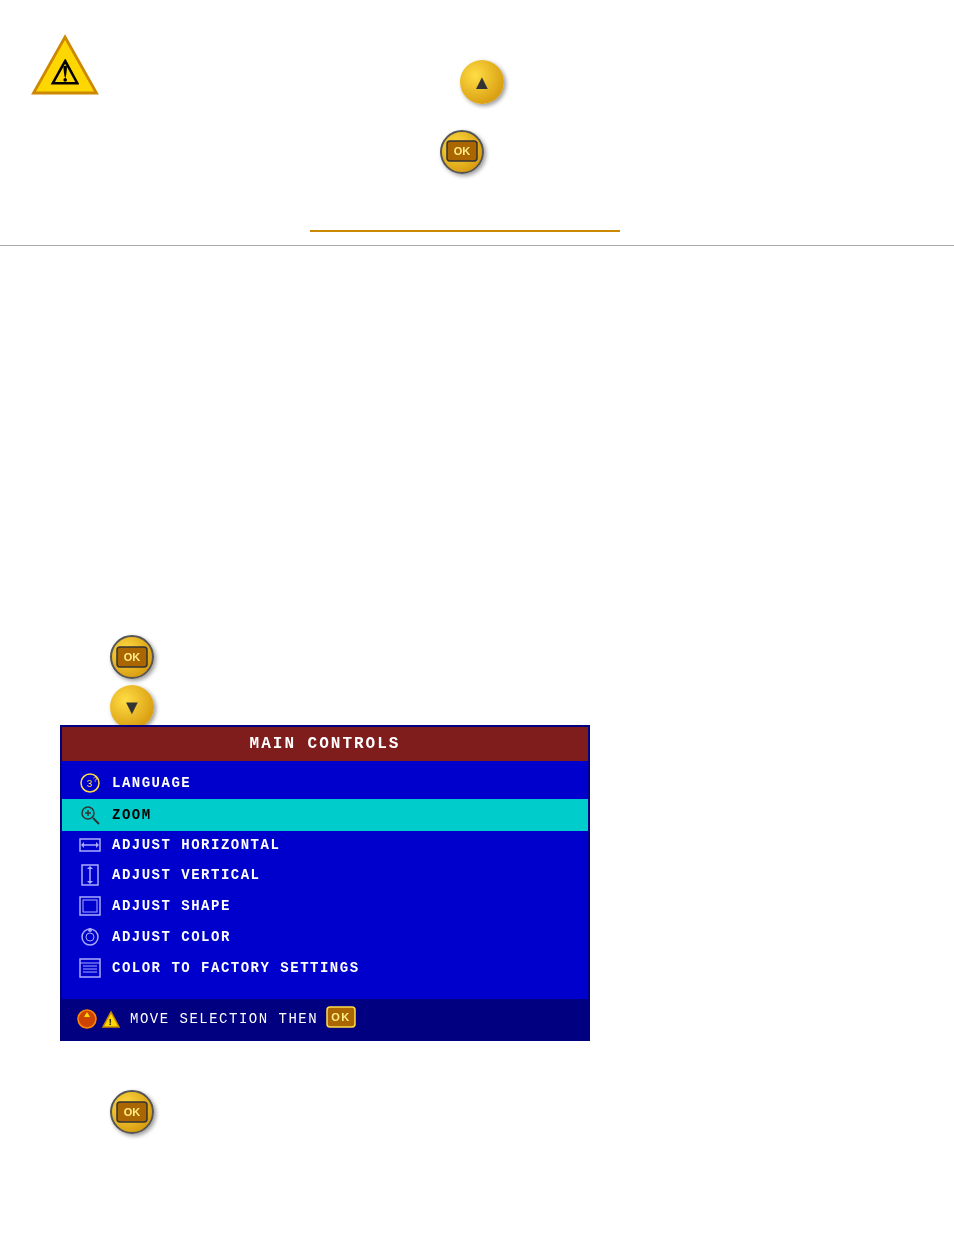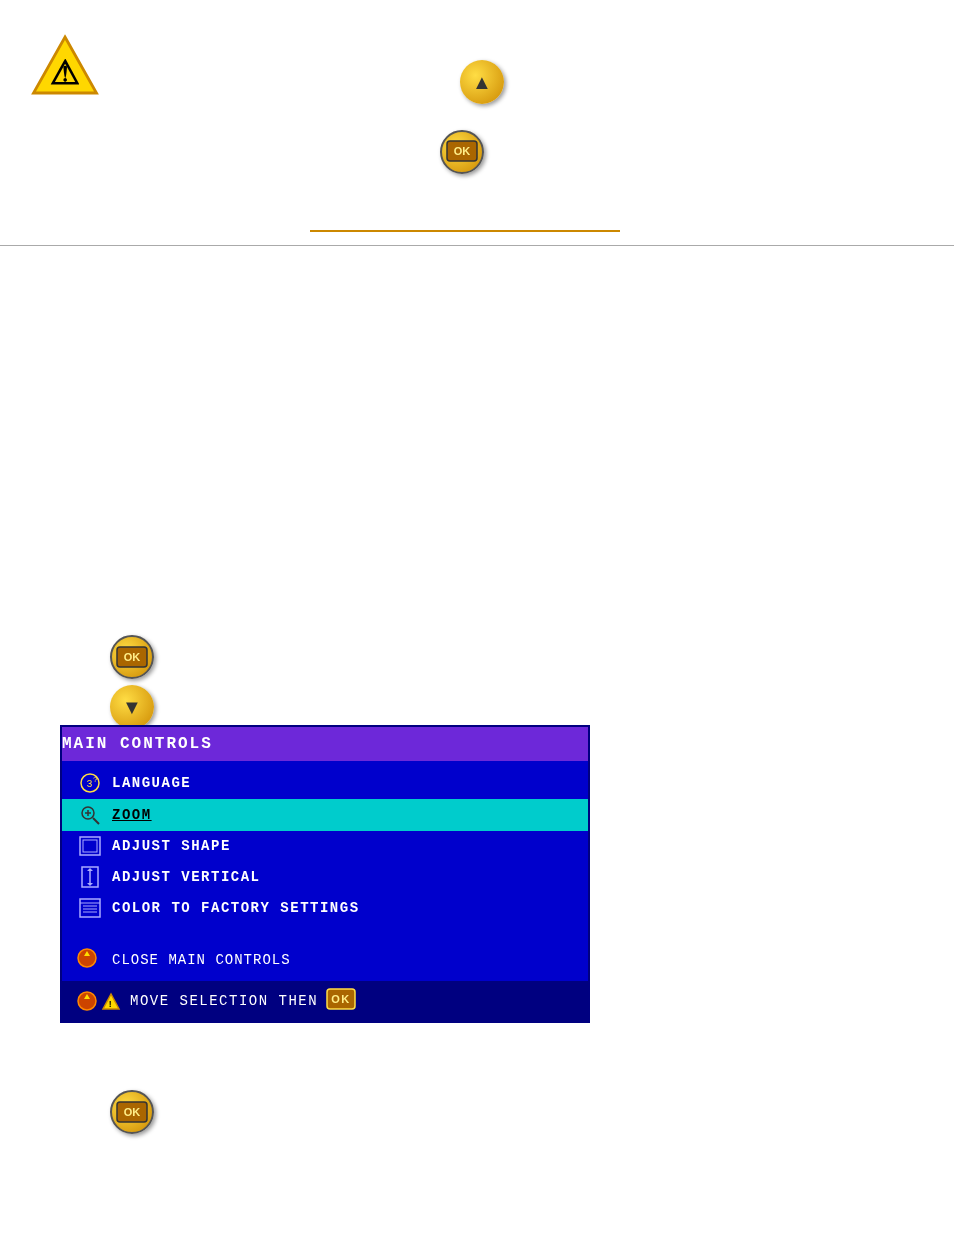--- a/index.html
+++ b/index.html
@@ -86,23 +86,23 @@
       position: absolute;
       top: 170px;
       left: 60px;
       width: 530px;
       background: #0000cc;
       border: 2px solid #000080;
       font-family: 'Courier New', monospace;
     }
 
     .osd-title {
-      background: #6d28d9;
+      background: #7f1d1d;
       color: #ffffff;
-      text-align: left;
+      text-align: center;
       padding: 8px 0;
       font-size: 16px;
       font-weight: bold;
       letter-spacing: 2px;
     }
 
     .osd-items {
       padding: 6px 0;
     }
 
@@ -112,21 +112,20 @@
       padding: 5px 14px;
       color: #ffffff;
       font-size: 14px;
       letter-spacing: 1px;
       cursor: pointer;
     }
 
     .osd-item.selected {
       background: #00cccc;
       color: #000000;
-      text-decoration: underline;
     }
 
     .osd-item .item-icon {
       width: 28px;
       min-width: 28px;
       margin-right: 8px;
       display: inline-flex;
       align-items: center;
       justify-content: center;
       font-size: 15px;
@@ -310,71 +309,83 @@
           <svg width="22" height="22" viewBox="0 0 22 22" xmlns="http://www.w3.org/2000/svg">
             <circle cx="9" cy="9" r="6" fill="none" stroke="#333" stroke-width="1.5"></circle>
             <line x1="14" y1="14" x2="20" y2="20" stroke="#333" stroke-width="2"></line>
             <line x1="6" y1="9" x2="12" y2="9" stroke="#333" stroke-width="1.5"></line>
             <line x1="9" y1="6" x2="9" y2="12" stroke="#333" stroke-width="1.5"></line>
           </svg>
         </span>
         <span class="item-label">ZOOM</span>
       </div>
 
-
-      <div class="osd-item">
-        <span class="item-icon icon-shape">
-          <svg width="22" height="20" viewBox="0 0 22 20" xmlns="http://www.w3.org/2000/svg">
-            <rect x="1" y="1" width="20" height="18" fill="none" stroke="#aaaaff" stroke-width="1.5"></rect>
-            <rect x="4" y="4" width="14" height="12" fill="none" stroke="#aaaaff" stroke-width="1"></rect>
-          </svg>
-        </span>
-        <span class="item-label">ADJUST  SHAPE</span>
+      <div class="osd-item">
+        <span class="item-icon icon-horiz">
+          <svg width="22" height="18" viewBox="0 0 22 18" xmlns="http://www.w3.org/2000/svg">
+            <rect x="1" y="3" width="20" height="12" fill="none" stroke="#aaaaff" stroke-width="1.5"></rect>
+            <line x1="4" y1="9" x2="18" y2="9" stroke="#aaaaff" stroke-width="1.5"></line>
+            <polygon points="2,9 5,6 5,12" fill="#aaaaff"></polygon>
+            <polygon points="20,9 17,6 17,12" fill="#aaaaff"></polygon>
+          </svg>
+        </span>
+        <span class="item-label">ADJUST  HORIZONTAL</span>
       </div>
 
       <div class="osd-item">
         <span class="item-icon icon-vert">
           <svg width="20" height="22" viewBox="0 0 20 22" xmlns="http://www.w3.org/2000/svg">
             <rect x="2" y="1" width="16" height="20" fill="none" stroke="#aaaaff" stroke-width="1.5"></rect>
             <line x1="10" y1="4" x2="10" y2="18" stroke="#aaaaff" stroke-width="1.5"></line>
             <polygon points="10,2 7,5 13,5" fill="#aaaaff"></polygon>
             <polygon points="10,20 7,17 13,17" fill="#aaaaff"></polygon>
           </svg>
         </span>
         <span class="item-label">ADJUST  VERTICAL</span>
       </div>
 
+      <div class="osd-item">
+        <span class="item-icon icon-shape">
+          <svg width="22" height="20" viewBox="0 0 22 20" xmlns="http://www.w3.org/2000/svg">
+            <rect x="1" y="1" width="20" height="18" fill="none" stroke="#aaaaff" stroke-width="1.5"></rect>
+            <rect x="4" y="4" width="14" height="12" fill="none" stroke="#aaaaff" stroke-width="1"></rect>
+          </svg>
+        </span>
+        <span class="item-label">ADJUST  SHAPE</span>
+      </div>
+
+      <div class="osd-item">
+        <span class="item-icon icon-color">
+          <svg width="22" height="22" viewBox="0 0 22 22" xmlns="http://www.w3.org/2000/svg">
+            <circle cx="11" cy="11" r="8" fill="none" stroke="#aaaaff" stroke-width="1.5"></circle>
+            <circle cx="11" cy="11" r="4" fill="none" stroke="#aaaaff" stroke-width="1"></circle>
+            <circle cx="11" cy="4" r="2" fill="#aaaaff"></circle>
+          </svg>
+        </span>
+        <span class="item-label">ADJUST  COLOR</span>
+      </div>
 
       <div class="osd-item">
         <span class="item-icon icon-reset">
           <svg width="22" height="20" viewBox="0 0 22 20" xmlns="http://www.w3.org/2000/svg">
             <rect x="1" y="1" width="20" height="18" fill="none" stroke="#aaaaff" stroke-width="1.5"></rect>
             <line x1="1" y1="5" x2="21" y2="5" stroke="#aaaaff" stroke-width="1"></line>
             <line x1="4" y1="8" x2="18" y2="8" stroke="#aaaaff" stroke-width="1"></line>
             <line x1="4" y1="11" x2="18" y2="11" stroke="#aaaaff" stroke-width="1"></line>
             <line x1="4" y1="14" x2="18" y2="14" stroke="#aaaaff" stroke-width="1"></line>
           </svg>
         </span>
         <span class="item-label">COLOR  TO  FACTORY  SETTINGS</span>
       </div>
 
 
     </div>
 
     <div class="osd-spacer"></div>
 
-    <div class="osd-close">
-      <span class="item-icon icon-close">
-        <svg width="22" height="22" viewBox="0 0 22 22" xmlns="http://www.w3.org/2000/svg">
-          <circle cx="11" cy="11" r="9" fill="#cc4400" stroke="#ff8800" stroke-width="1.5"></circle>
-          <polygon points="11,4 8,9 14,9" fill="#ffdd00"></polygon>
-        </svg>
-      </span>
-      <span class="item-label">CLOSE  MAIN  CONTROLS</span>
-    </div>
 
     <div class="osd-footer">
       <div class="footer-icons">
         <svg width="22" height="22" viewBox="0 0 22 22" xmlns="http://www.w3.org/2000/svg">
           <circle cx="11" cy="11" r="9" fill="#cc4400" stroke="#ff8800" stroke-width="1.5"></circle>
           <polygon points="11,4 8,9 14,9" fill="#ffdd00"></polygon>
         </svg>
         <svg width="22" height="22" viewBox="0 0 22 22" xmlns="http://www.w3.org/2000/svg">
           <polygon points="11,4 3,19 19,19" fill="#FFD700" stroke="#cc8800" stroke-width="1.5"></polygon>
           <text x="11" y="17" text-anchor="middle" font-size="9" font-weight="bold" fill="#000">!</text>

